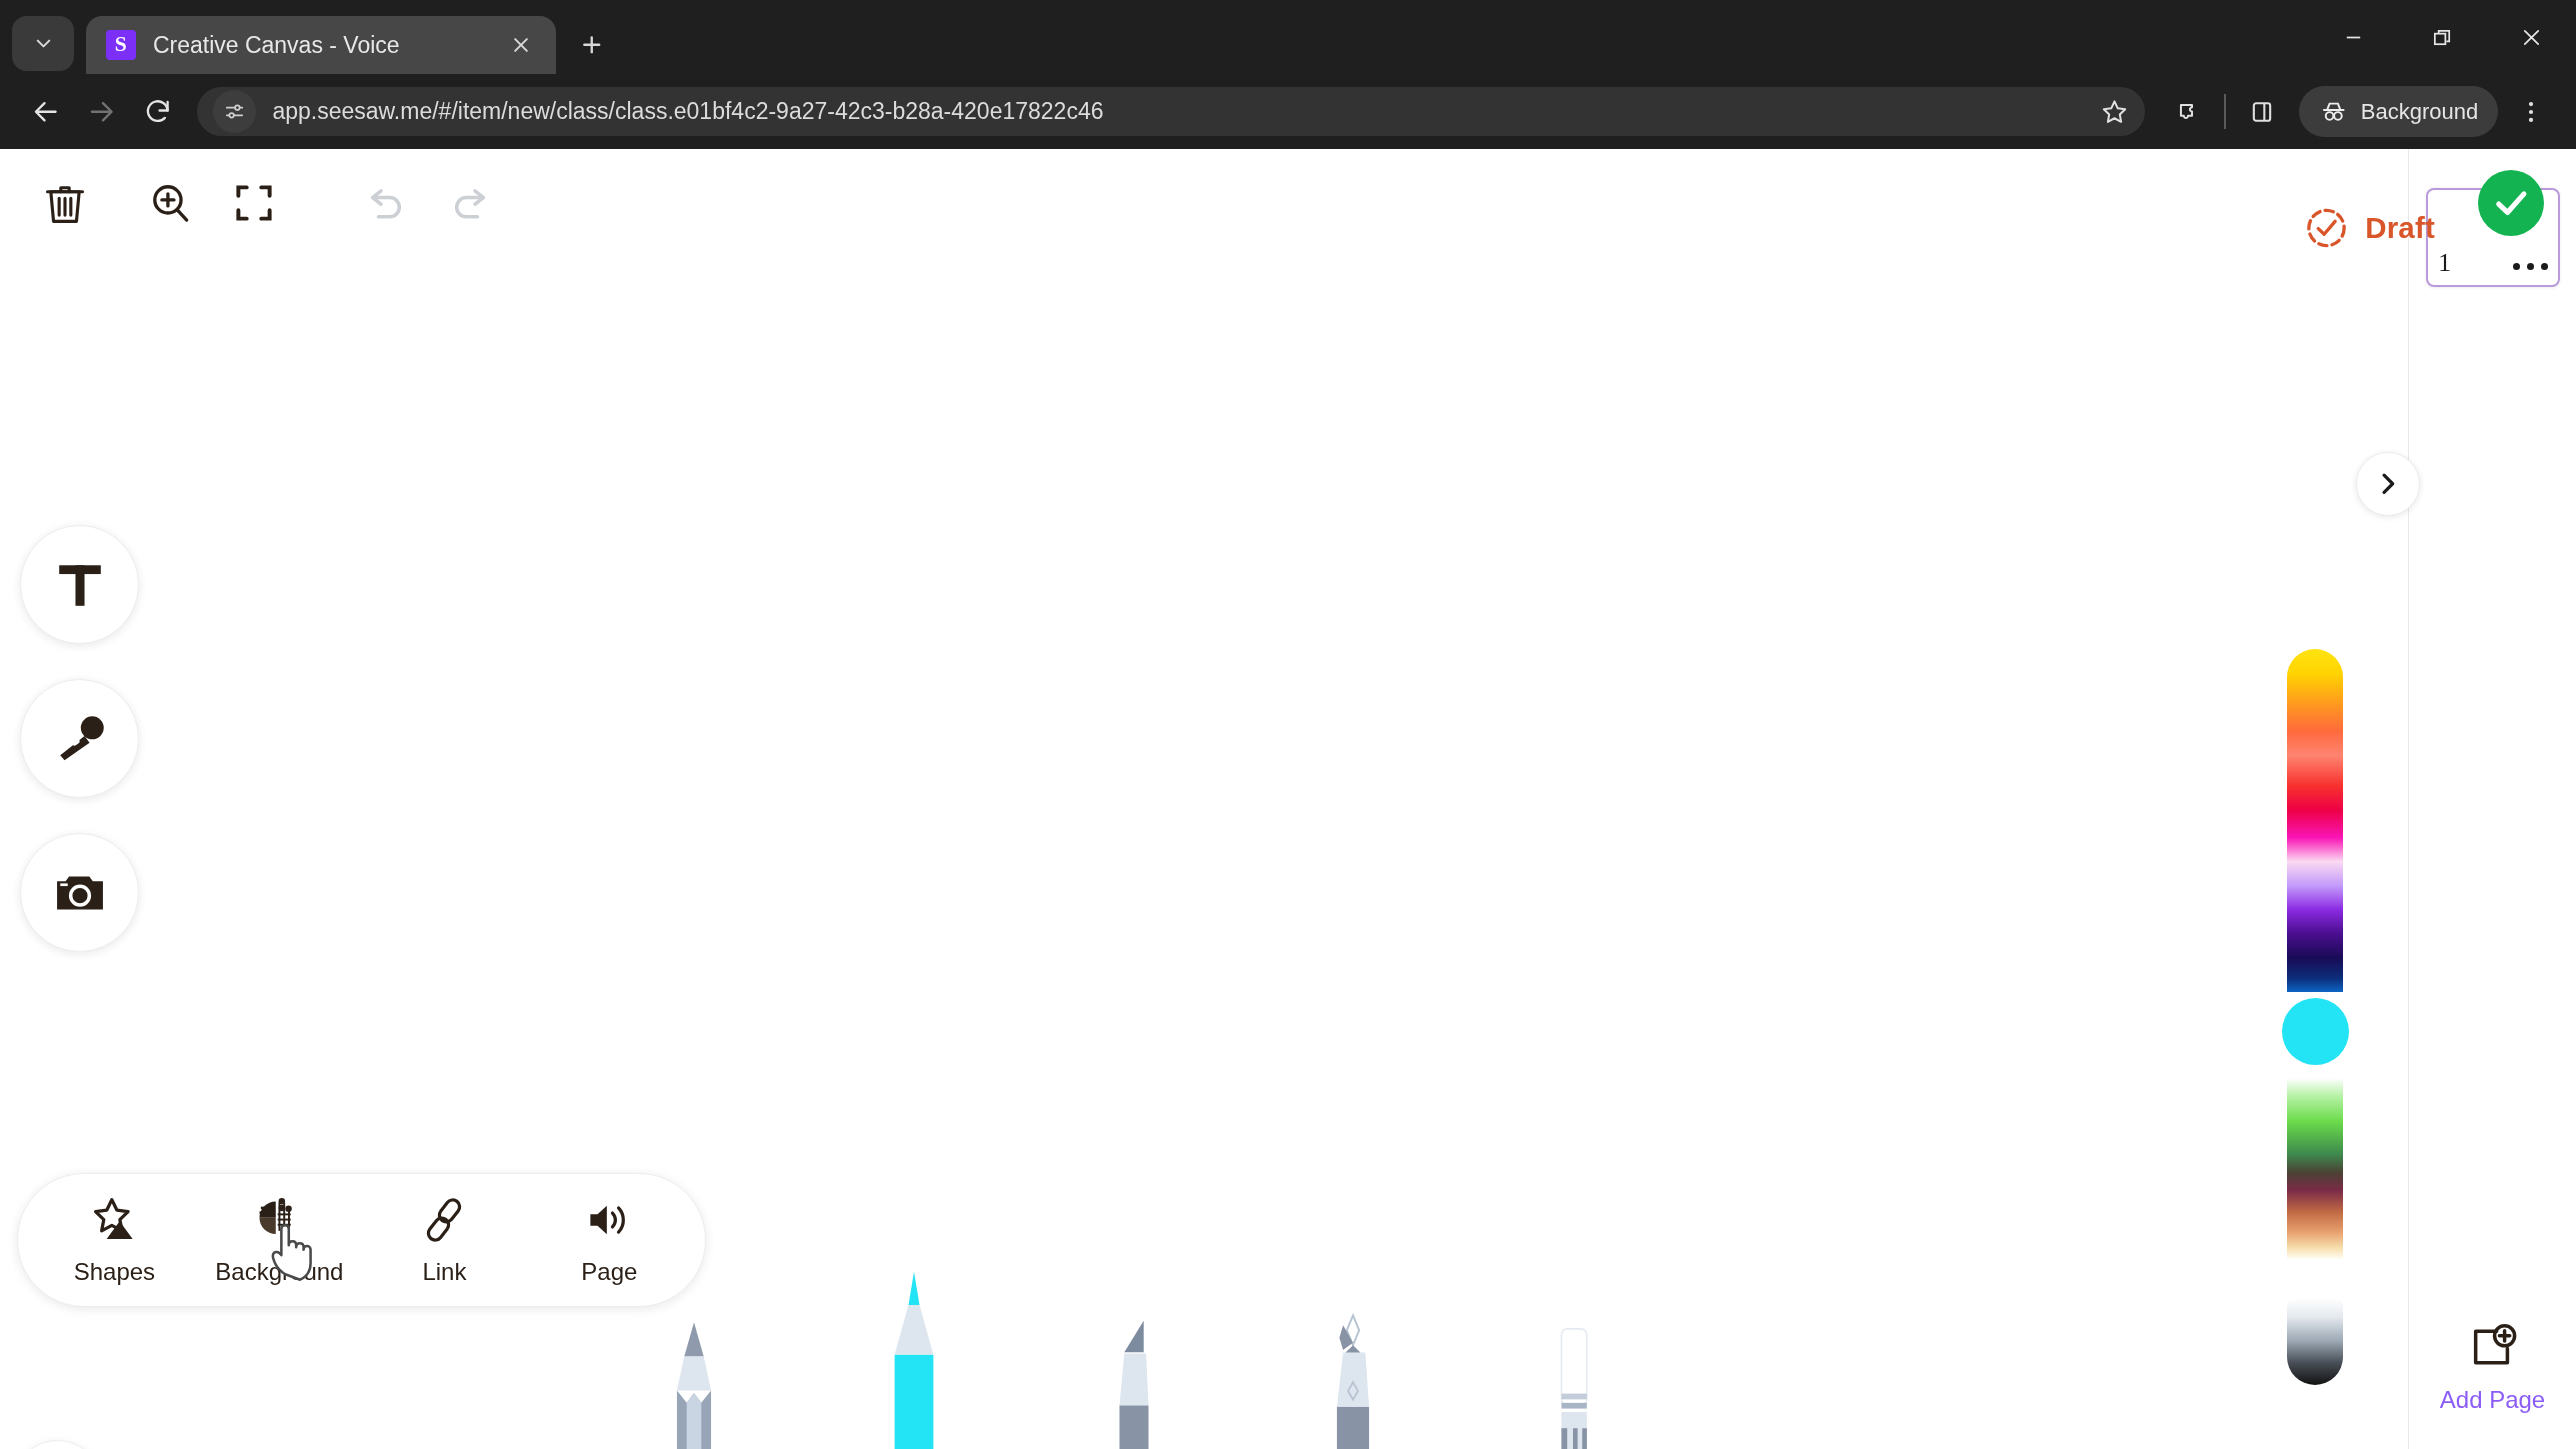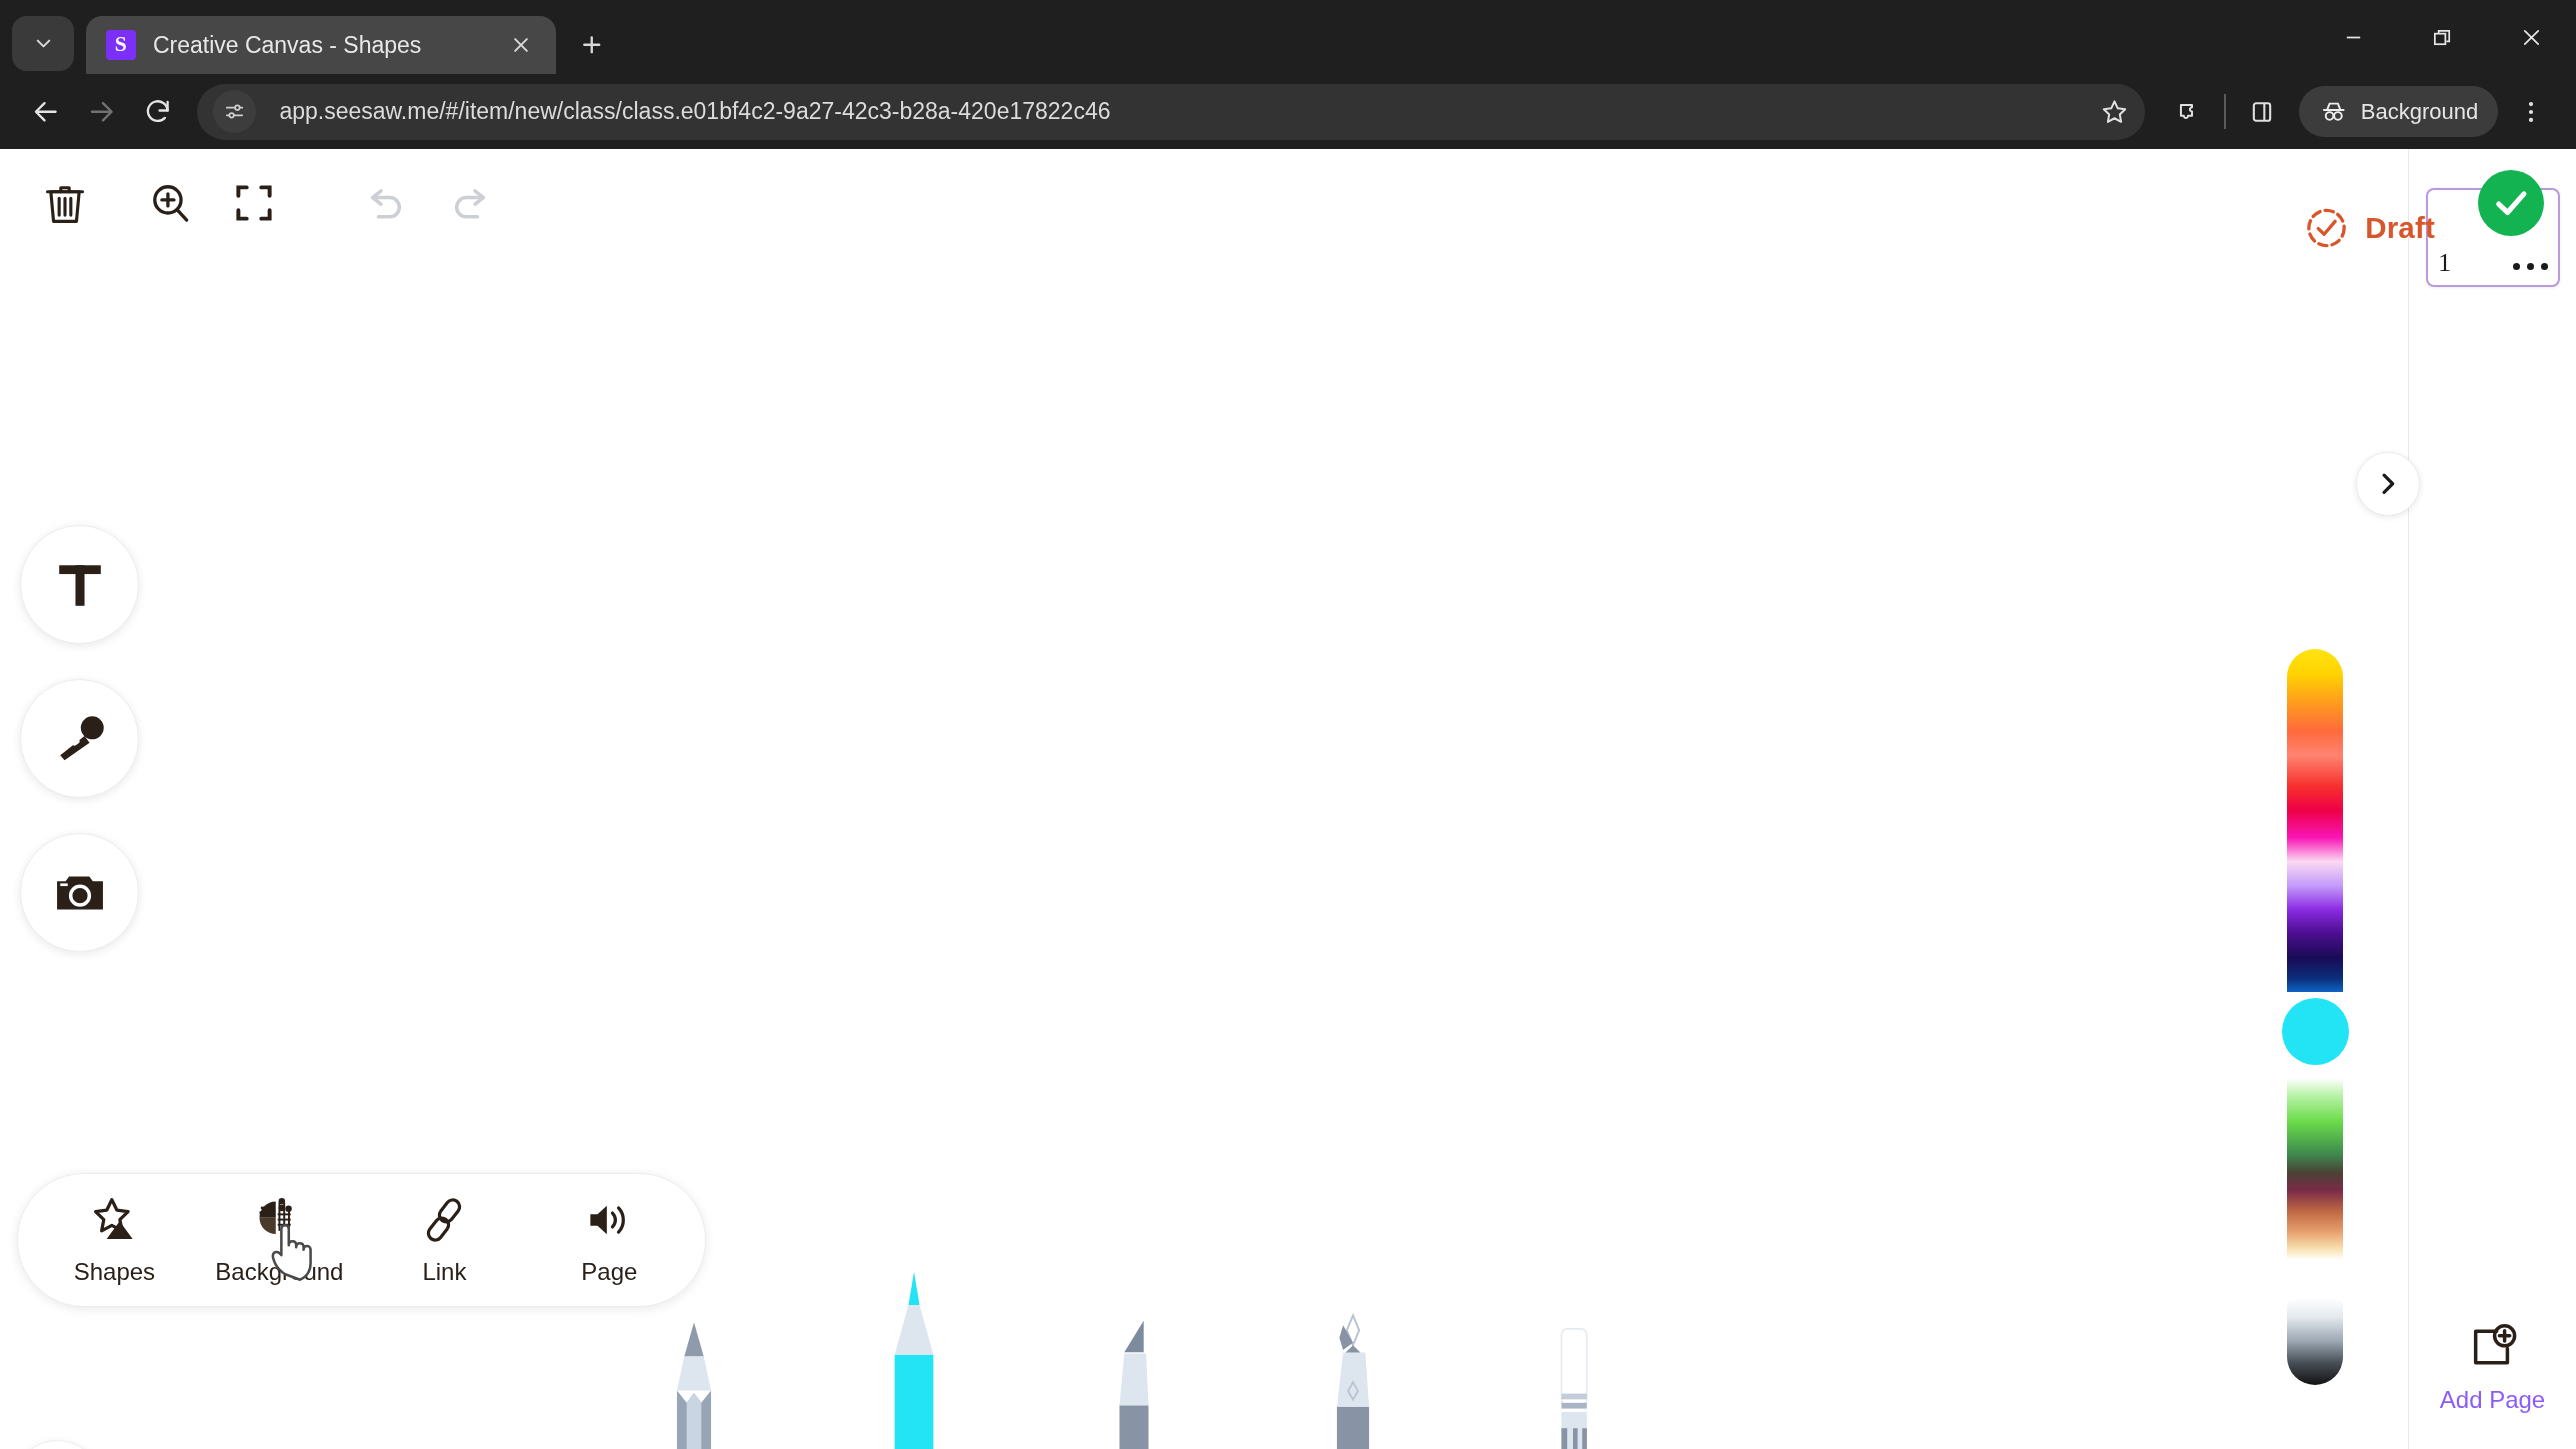--- a/index.html
+++ b/index.html
@@ -65,22 +65,22 @@
     background:#1f1f1f;
   }
   .nav-btn {
     width:56px; height:56px; border-radius:50%; display:flex;
     align-items:center; justify-content:center; cursor:pointer; flex:none;
   }
   .nav-btn svg { width:29.5px; height:29.5px; }
   .nav-btn.disabled { opacity:0.42; }
 
   #omnibox {
-    flex:1; height:56px; background:#333333; border-radius:28px;
-    display:flex; align-items:center; margin:0 14.8px 0 12px; padding:0 6.7px 0 16px;gap:7px;
+    flex:1; height:49px; background:#333333; border-radius:28px;
+    display:flex; align-items:center; margin:0 14.8px 0 12px; padding:0 6.7px 0 16px;
   }
   #site-info-btn {
     width:43px; height:43px; border-radius:50%; background:#3d3d3d;
     display:flex; align-items:center; justify-content:center; flex:none;
     cursor:pointer;
   }
   #site-info-btn svg { width:23px; height:23px; }
   #url-text {
     color:#dcdcdc; font-size:23px; margin-left:16px; white-space:nowrap;
     overflow:hidden; text-overflow:ellipsis; flex:1;
@@ -264,21 +264,21 @@
     <div id="tab-list-btn">
       <svg viewBox="0 0 24 24" fill="none" stroke="#d8d8d8" stroke-width="2.2" stroke-linecap="round" stroke-linejoin="round">
         <polyline points="6 9 12 15 18 9"></polyline>
       </svg>
     </div>
 
     <div class="tab">
       <div class="tab-favicon">
         <span>S</span>
       </div>
-      <div class="tab-title">Creative Canvas - Shapes</div>
+      <div class="tab-title">Creative Canvas - Voice</div>
       <div class="tab-close">
         <svg viewBox="0 0 24 24" fill="none" stroke="#d8d8d8" stroke-width="2.4" stroke-linecap="round">
           <line x1="5" y1="5" x2="19" y2="19"></line>
           <line x1="19" y1="5" x2="5" y2="19"></line>
         </svg>
       </div>
     </div>
 
     <div id="new-tab-btn">
       <svg viewBox="0 0 24 24" fill="none" stroke="#d8d8d8" stroke-width="2.2" stroke-linecap="round">

